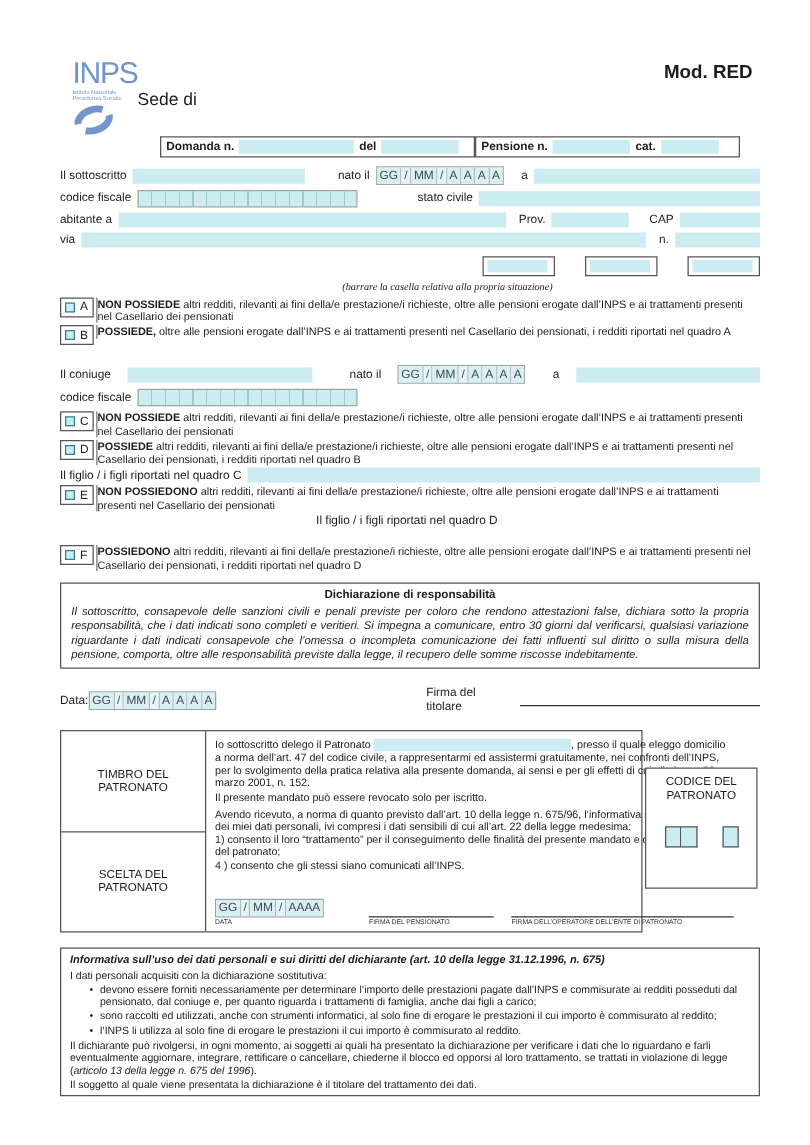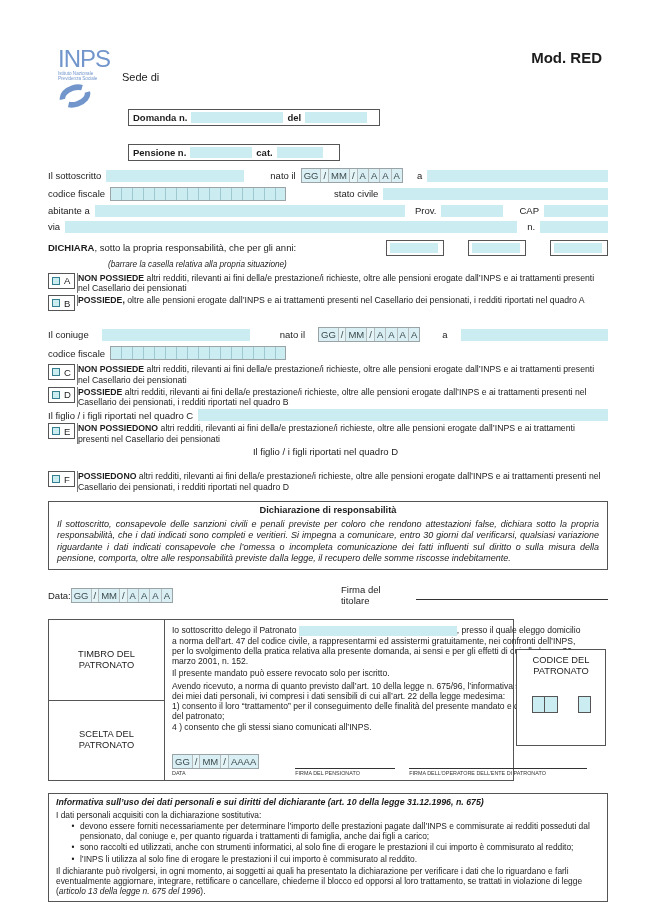--- a/index.html
+++ b/index.html
@@ -11,51 +11,51 @@
     font-size:9.5px; line-height:1.2;
   }
   .content { padding:45px 40px 0 48px; }
 
   
   .hdr { position:relative; height:64px; }
   .logo { position:absolute; left:10px; top:4px; width:62px; color:#7296cc; }
   .logo-word { font-weight:normal; font-size:24px; letter-spacing:-1px; line-height:0.85; }
   .logo-sub { font-size:4.6px; line-height:1.1; margin-top:2px; }
   .logo-swirl { margin-top:3px; }
-  .sede { position:absolute; left:74px; top:26px; font-size:11px; }
+  .sede { position:absolute; left:62px; top:26px; font-size:14px; }
   .modred { position:absolute; right:6px; top:4px; font-weight:bold; font-size:15px; }
 
   
   .f { background:#cbecf1; height:12px; display:inline-block; vertical-align:middle; }
   .row { display:flex; align-items:center; margin-bottom:4px; }
   .row .lbl { margin-right:5px; white-space:nowrap; }
   .grow { flex:1 1 auto; }
 
   
-  .hboxes { display:flex; gap:18px; margin-left:80px; margin-bottom:7px;flex-direction:column; }
+  .hboxes { display:flex; margin-left:80px; margin-bottom:7px; }
   .hbox { border:1px solid #555; height:17px; display:flex; align-items:center; padding:0 4px; gap:4px; font-weight:bold; background:#fff; }
   .hbox .f { height:11px; }
 
   
   .dmask { display:inline-flex; border:1px solid #9aa4a6; vertical-align:middle; }
   .dmask span { background:#d9eff3; color:#3c4a4d; font-size:9.5px; padding:0 2px; border-right:1px solid #b4bcbe; line-height:13px; }
   .dmask span:last-child { border-right:none; }
   .dmask span.sl { background:#e4f4f7; }
 
   
   .cf { display:inline-block; vertical-align:middle; height:14px; width:176px;
         border:1px solid #9aa4a6;
         background:repeating-linear-gradient(90deg, #cbecf1 0px, #cbecf1 10px, #9fc9d0 10px, #9fc9d0 11px); }
 
   
   .anni { display:flex; gap:24px; }
   .abox { border:1px solid #555; width:58px; height:16px; padding:2px 3px; background:#fff; }
   .abox .f { display:block; width:48px; height:100%; }
 
-  .barrare { font-style:italic; font-size:8.2px; margin:2px 0 3px 60px; }
+  .barrare { text-align:center; font-style:italic; font-size:8.2px; margin:2px 0 3px 60px;font-family:Liberation Serif, serif; }
 
   
   .ck { display:flex; align-items:flex-start; margin-bottom:2px; }
   .ckbox { flex:0 0 auto; width:27px; height:16px; border:1px solid #555; display:flex; align-items:center; gap:4px; padding:0 3px; margin-right:2px; background:#fff; }
   .cksq { width:8px; height:8px; background:#cbecf1; border:1px solid #35808e; }
   .cktxt { border-left:1px solid #777; padding-left:0; font-size:8.7px; line-height:1.18; }
   .cktxt b { font-weight:bold; }
 
   
   .resp { border:1px solid #555; margin-top:9px; padding:3px 8px 5px 8px; }
@@ -167,21 +167,20 @@
     </div>
 
     <div class="row">
       <span class="lbl">via</span>
       <span class="f" style="width:452px;"></span>
       <span class="lbl" style="margin-left:10px;">n.</span>
       <span class="f grow"></span>
     </div>
 
     <div class="row" style="margin-top:7px;">
-      <span><b>DICHIARA</b><span>, sotto la propria responsabilità, che per gli anni:</span></span>
       <span class="grow"></span>
       <span class="anni">
         <span class="abox">
             <span class="f"></span>
           </span>
         <span class="abox">
             <span class="f"></span>
           </span>
         <span class="abox">
             <span class="f"></span>
@@ -352,16 +351,17 @@
         <li>
             <span class="b">•</span>
             <span>sono raccolti ed utilizzati, anche con strumenti informatici, al solo fine di erogare le prestazioni il cui importo è commisurato al reddito;</span>
           </li>
         <li>
             <span class="b">•</span>
             <span>l’INPS li utilizza al solo fine di erogare le prestazioni il cui importo è commisurato al reddito.</span>
           </li>
       </ul>
       <div><span>Il dichiarante può rivolgersi, in ogni momento, ai soggetti ai quali ha presentato la dichiarazione per verificare i dati che lo riguardano e farli eventualmente aggiornare, integrare, rettificare o cancellare, chiederne il blocco ed opporsi al loro trattamento, se trattati in violazione di legge (</span><span class="it">articolo 13 della legge n. 675 del 1996</span><span>).</span></div>
+      <div>Il soggetto al quale viene presentata la dichiarazione è il titolare del trattamento dei dati.</div>
     </div>
 
   </div>
 </div>
 
 </body></html>

